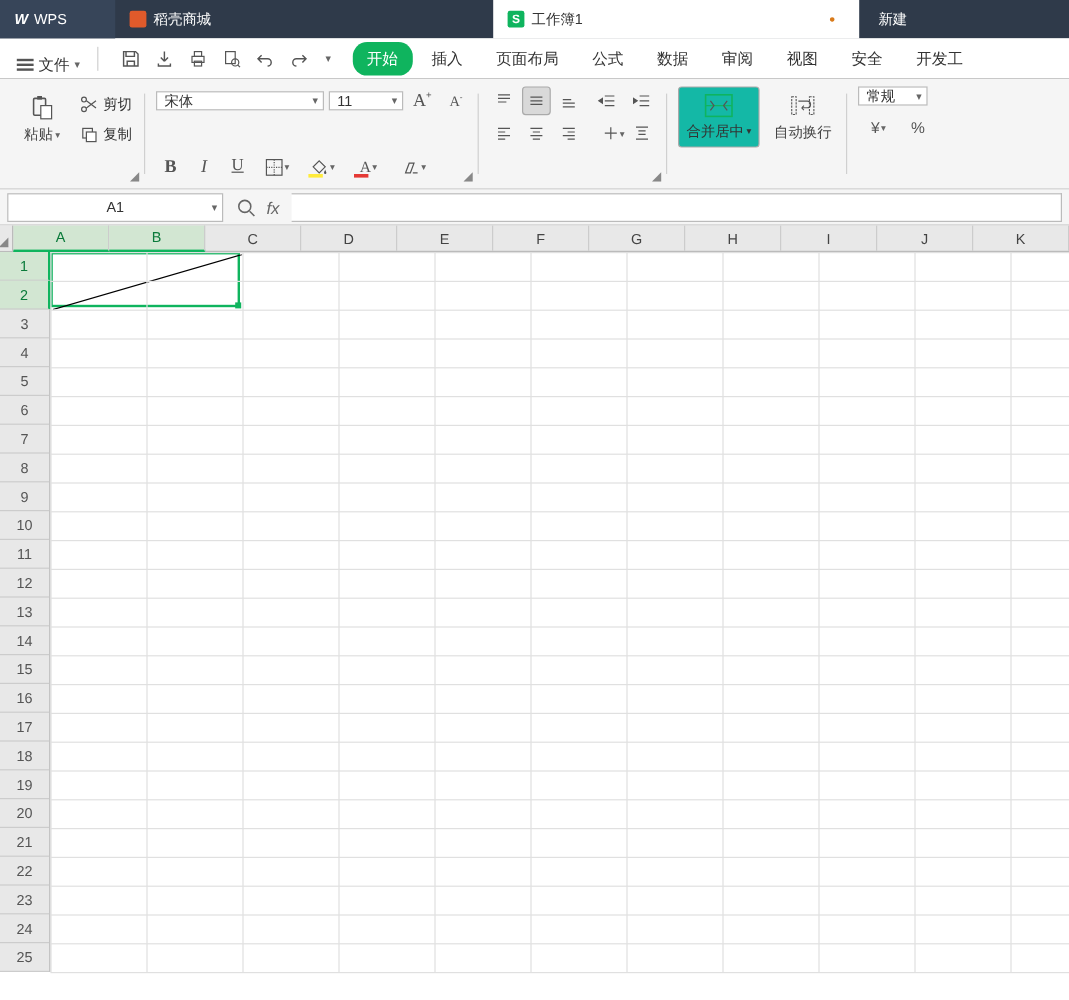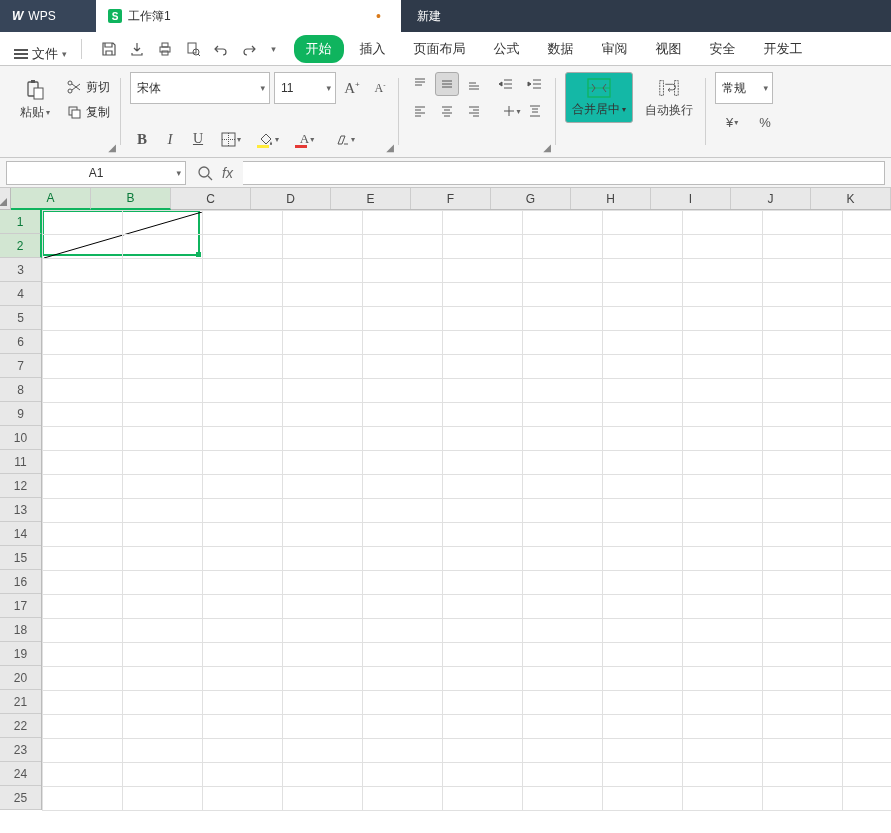--- a/index.html
+++ b/index.html
@@ -38,21 +38,21 @@
 .vbtn { display: flex; flex-direction: column; align-items: center; justify-content: center; gap: 2px; padding: 4px 6px; font-size: 12px; color: #444; border-radius: 3px; text-align: center; }
 .vbtn .ic { width: 24px; height: 24px; display:flex; align-items:center; justify-content:center; }
 .hbtn { display: flex; align-items: center; gap: 4px; padding: 2px 4px; font-size: 12px; border-radius: 3px; }
 .hbtn .ic { width: 16px; height: 16px; display:flex; align-items:center; justify-content:center; }
 .row { display: flex; align-items: center; gap: 4px; }
 .clip-group { display:flex; gap:2px; }
 .clip-left { display:flex; flex-direction:column; align-items:center; justify-content:flex-end; padding:2px 4px; }
 .clip-right { display:flex; flex-direction:column; gap:4px; justify-content:center; }
 
 .font-group .top { display:flex; gap:4px; align-items:center; }
-.combo { height: 32px; border: 1px solid #bbb; background: #fff; display: flex; align-items: center; padding: 0 4px 0 6px; font-size: 12px; }
+.combo { height: 16px; border: 1px solid #bbb; background: #fff; display: flex; align-items: center; padding: 0 4px 0 6px; font-size: 12px; }
 .combo.font { width: 140px; }
 .combo.size { width: 62px; }
 .combo .dd { margin-left: auto; color: #666; font-size: 9px; }
 .iconbtn { width: 24px; height: 24px; display:flex; align-items:center; justify-content:center; border-radius:3px; color:#555; position:relative; }
 .iconbtn.wdd { width: 34px; }
 .iconbtn .dd { font-size: 8px; color:#666; margin-left:1px; }
 .underline-color { position:absolute; bottom:3px; left:5px; width:12px; height:3px; }
 
 .align-grid { display:grid; grid-template-columns: repeat(3, 24px); grid-template-rows: repeat(2, 24px); gap:3px; }
 .align-grid .cell { display:flex; align-items:center; justify-content:center; border-radius:3px; }
@@ -95,20 +95,24 @@
 
 svg { display:block; }
 </style>
 </head>
 <body>
 
 <div class="titlebar">
   <div class="tab wps">
     <span class="icon-wps">W</span>
     <span>WPS</span>
+  </div>
+  <div class="tab mall">
+    <span class="icon-mall"></span>
+    <span>稻壳商城</span>
   </div>
   <div class="tab doc">
     <span class="icon-sheet">S</span>
     <span>工作簿1</span>
     <span class="dot">•</span>
   </div>
   <div class="tab new">
     <span>新建</span>
   </div>
 </div>

